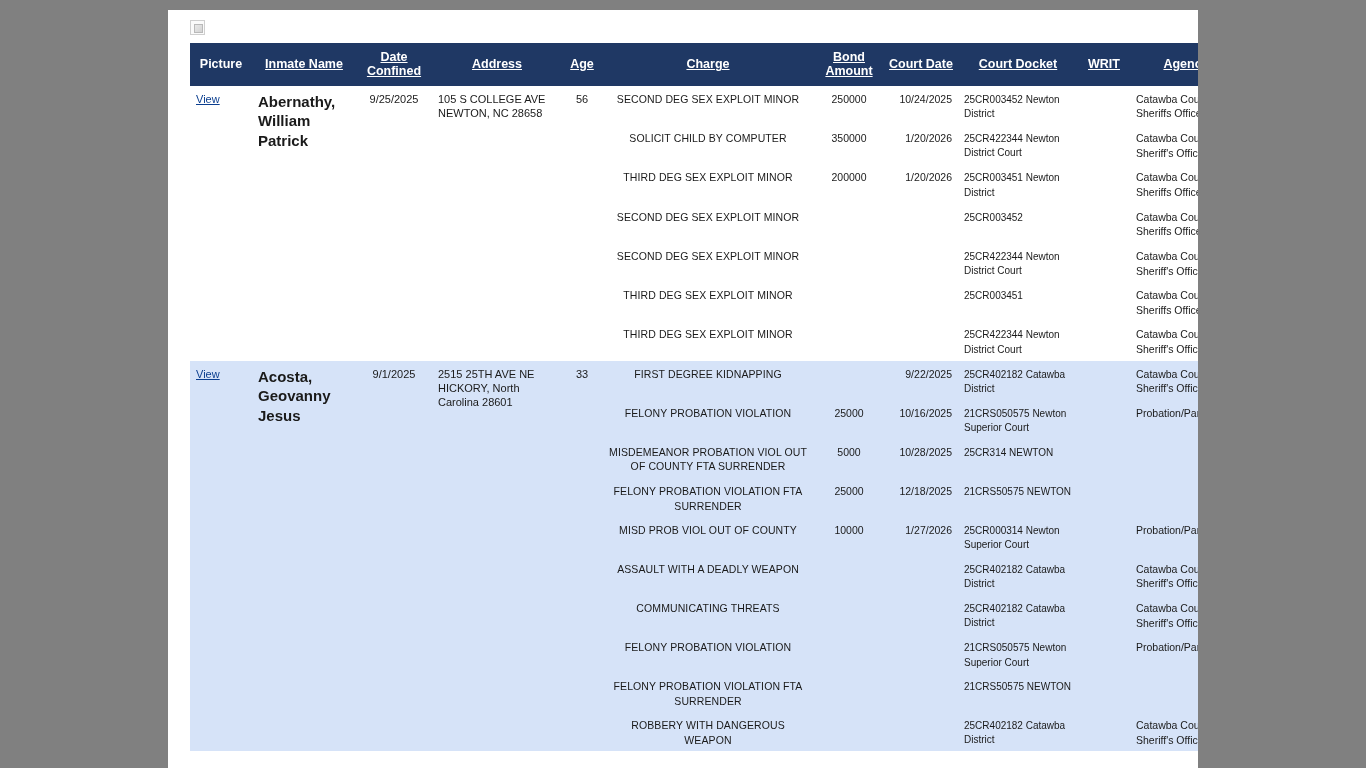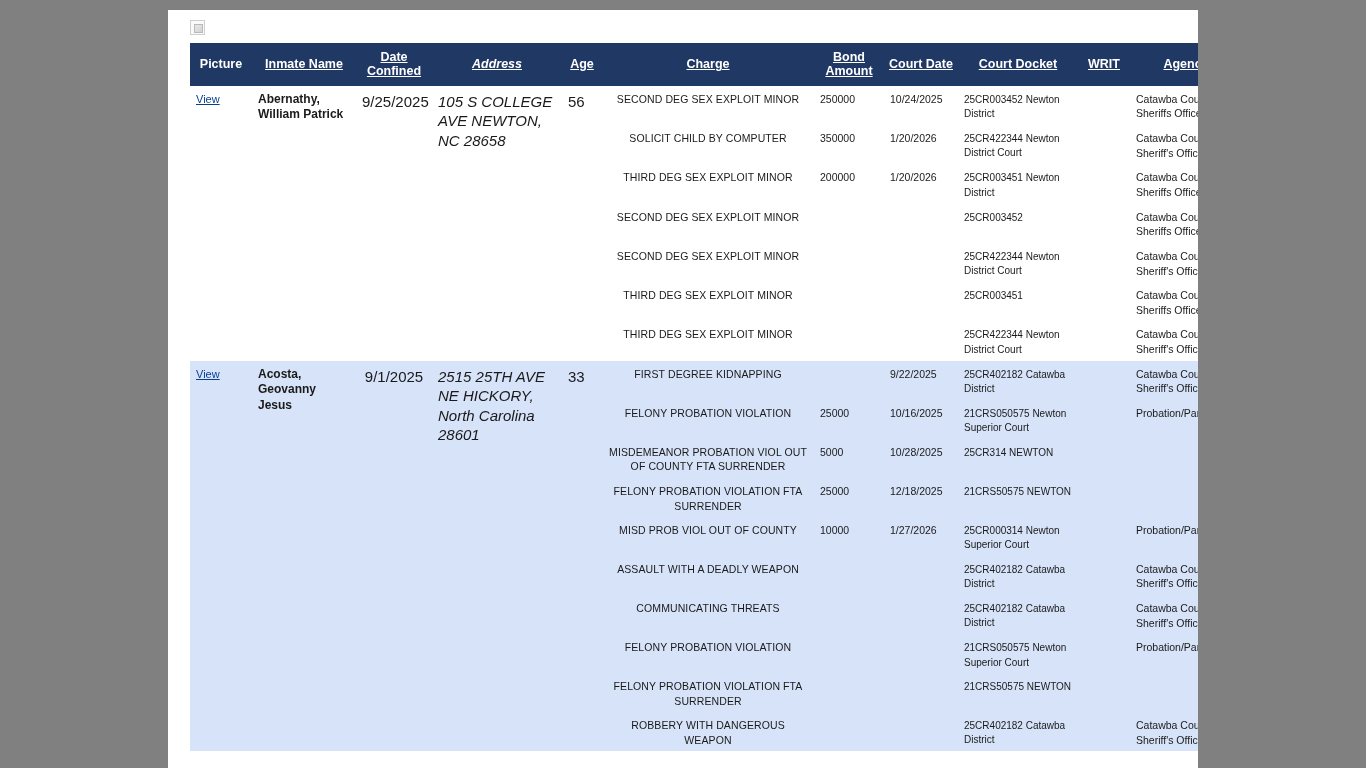--- a/index.html
+++ b/index.html
@@ -64,45 +64,45 @@
   }
   .rowshade-0 { background: #ffffff; }
   .rowshade-1 { background: #d6e3f8; }
   .cell {
     padding: 6px 6px 4px 6px;
     line-height: 1.25;
   }
   .c-picture { width: 54px; text-align: left; }
   .c-name    { width: 96px; font-weight: bold; margin-top: 39px; }
   .c-date    { width: 68px; text-align: center; }
-  .c-addr    { width: 122px; font-style: italic; }
-  .c-age     { width: 32px; }
+  .c-addr    { width: 122px; }
+  .c-age     { width: 32px; text-align: center; }
   .c-charge  { width: 204px; text-align: center; }
-  .c-bond    { width: 62px; text-align: left; padding-right: 8px;}
-  .c-cdate   { width: 66px; text-align: left; }
+  .c-bond    { width: 62px; text-align: center; padding-right: 8px;}
+  .c-cdate   { width: 66px; text-align: right; }
   .c-docket  { width: 112px; }
   .c-writ    { width: 44px; }
   .c-agency  { width: 104px; }
   a.viewlink {
     color: #0b3e8f;
     text-decoration: underline;
     font-size: 11px;
     cursor: pointer;
   }
   .charge-row td {
     padding: 6px 6px 4px 6px;
     line-height: 1.3;
   }
   .charge-text { font-size: 10.5px; letter-spacing: .1px; }
   .docket-text { font-size: 10px; font-weight: normal; }
   .agency-text { font-size: 10.5px; }
   .bond-text   { font-size: 10.5px; }
   .cdate-text  { font-size: 10.5px; }
-  .name-text   { font-size: 12px; font-weight: bold; }
-  .addr-text   { font-size: 15px; }
+  .name-text   { font-size: 15px; font-weight: bold; }
+  .addr-text   { font-size: 11px; }
 </style>
 </head>
 <body>
 
 <div id="page">
 
   <div class="broken-img"></div>
 
   <table class="roster">
     <thead>

